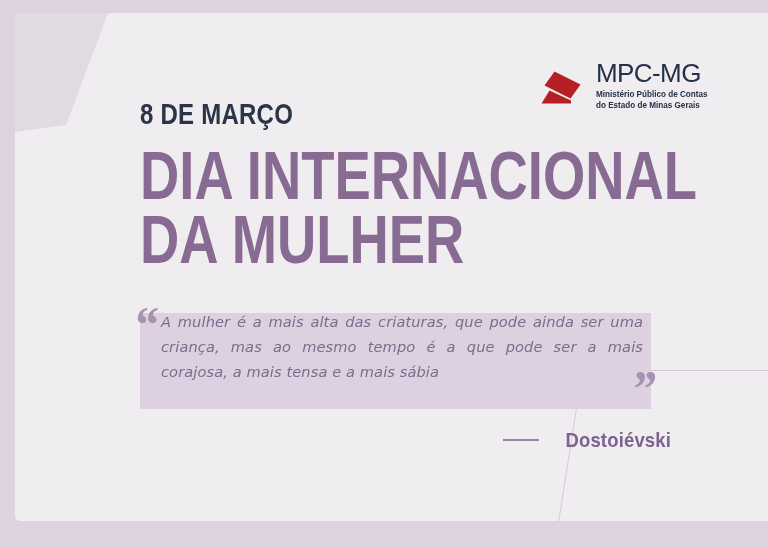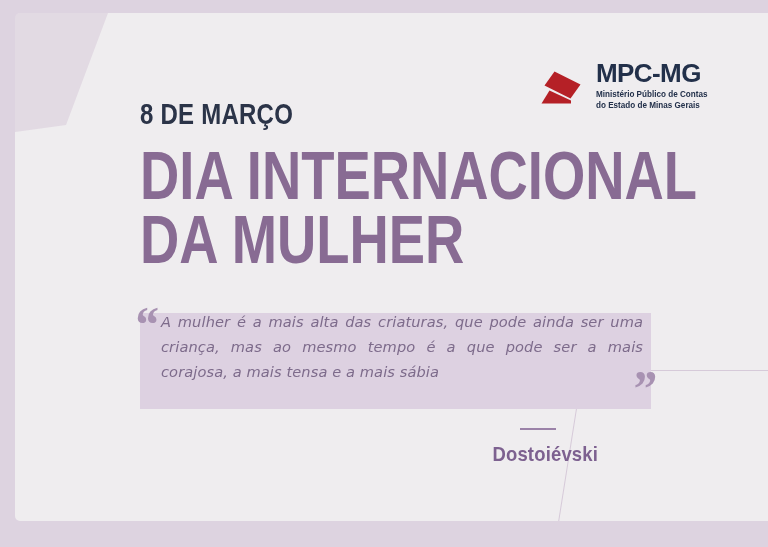--- a/index.html
+++ b/index.html
@@ -72,21 +72,21 @@
   .logo-mark {
     position: relative;
     width: 47px;
     height: 47px;
     flex: none;
   }
   .logo-mark svg { display: block; }
   .logo-text { line-height: 1; }
   .logo-title {
     font-family: "Liberation Sans", sans-serif;
-    font-weight: bold;
+    font-weight: normal;
     font-size: 26px;
     letter-spacing: -0.6px;
     color: #22304a;
     line-height: 1;
     white-space: nowrap;
   }
   .logo-sub {
     font-family: "Liberation Sans", sans-serif;
     font-weight: bold;
     font-size: 8.4px;
@@ -171,21 +171,20 @@
 
   .attribution {
     position: absolute;
     left: 390px;
     top: 415px;
     width: 266px;
     display: flex;
     align-items: center;
     justify-content: flex-end;
     gap: 12px;
-    flex-direction: column;
   }
   .attr-dash {
     display: block;
     width: 36px;
     height: 2px;
     background: #9b82a8;
   }
   .attr-name {
     font-family: "Liberation Sans Narrow", "Liberation Sans", sans-serif;
     font-weight: bold;

